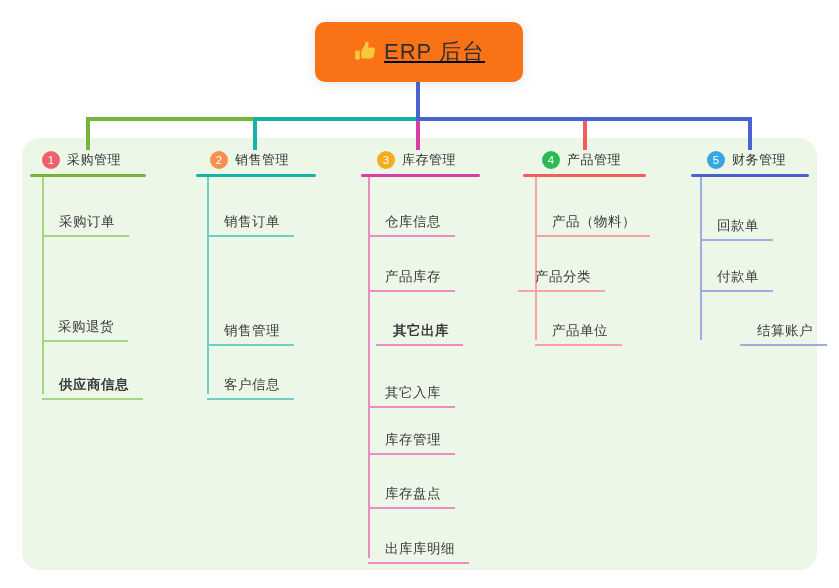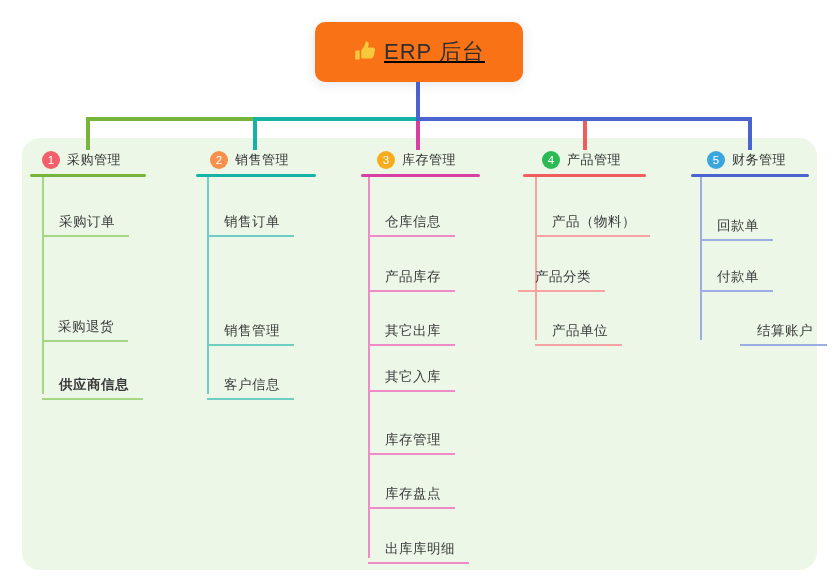--- a/index.html
+++ b/index.html
@@ -69,22 +69,22 @@
   <div class="child c2" style="left:207px;top:364px;">客户信息</div>
 
   <div class="branch-header" style="left:377px;top:149px;">
     <span class="badge b3">3</span>
     <span class="branch-title">库存管理</span>
   </div>
   <div class="h-underline u3" style="left:361px;top:174px;width:119px;"></div>
   <div class="v-line v3" style="left:368px;top:177px;height:381px;"></div>
   <div class="child c3" style="left:368px;top:201px;">仓库信息</div>
   <div class="child c3" style="left:368px;top:256px;">产品库存</div>
-  <div class="child c3" style="left:368px;top:310px;">其它出库</div>
-  <div class="child c3" style="left:368px;top:356px;">其它入库</div>
+  <div class="child c3" style="left:376px;top:310px;font-weight:bold;">其它出库</div>
+  <div class="child c3" style="left:368px;top:372px;">其它入库</div>
   <div class="child c3" style="left:368px;top:419px;">库存管理</div>
   <div class="child c3" style="left:368px;top:473px;">库存盘点</div>
   <div class="child c3" style="left:368px;top:528px;">出库库明细</div>
 
   <div class="branch-header" style="left:542px;top:149px;">
     <span class="badge b4">4</span>
     <span class="branch-title">产品管理</span>
   </div>
   <div class="h-underline u4" style="left:523px;top:174px;width:123px;"></div>
   <div class="v-line v4" style="left:535px;top:177px;height:163px;"></div>

